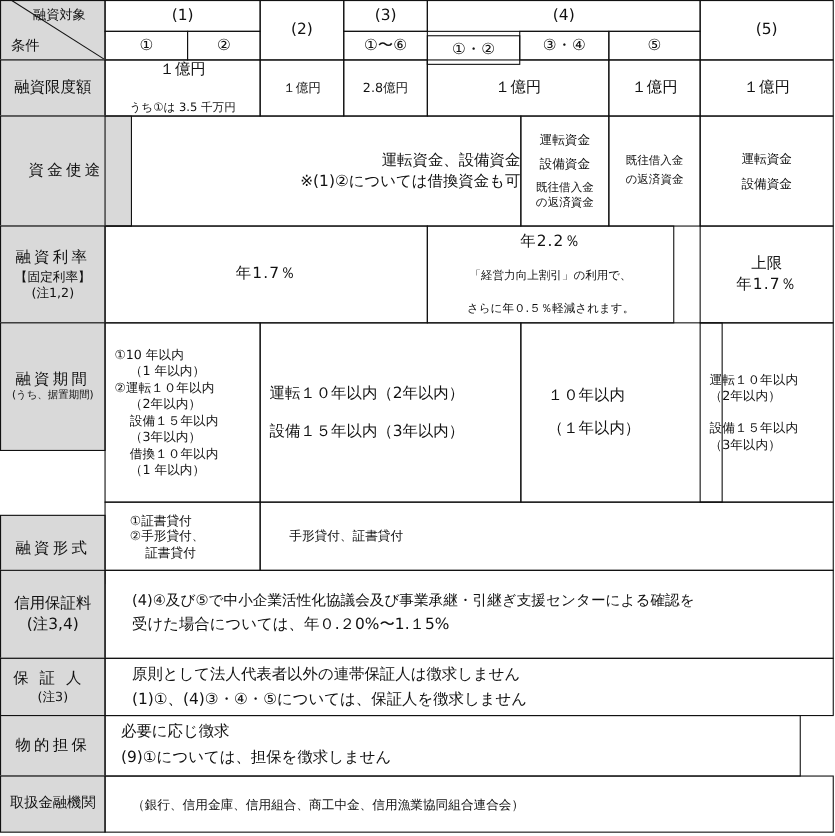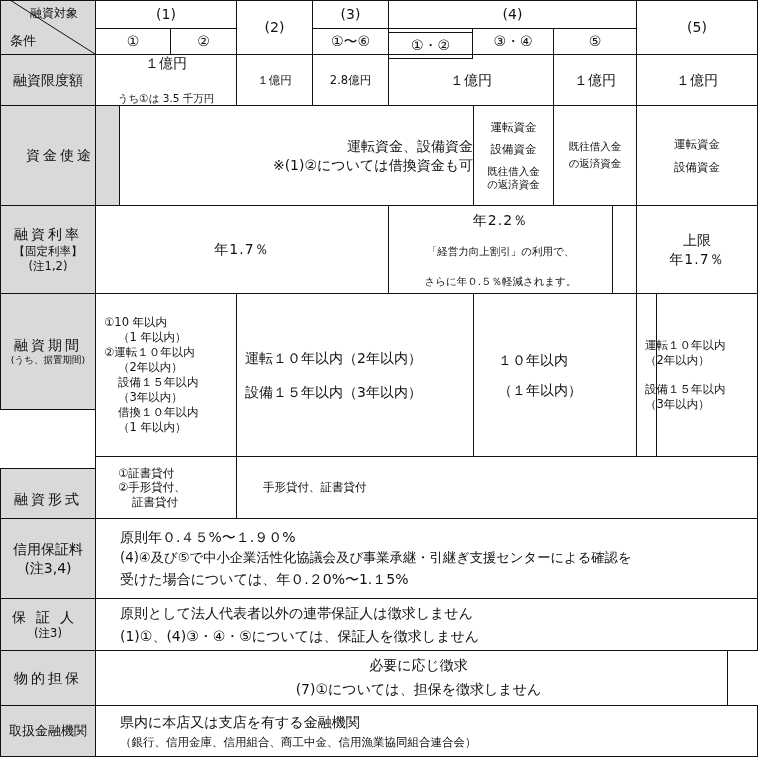--- a/index.html
+++ b/index.html
@@ -163,41 +163,39 @@
 </div>
 <div class="cell sm" style="left:236px;top:456px;width:522px;height:63px;align-items:flex-start;padding-left:26px;">
     <span>手形貸付、証書貸付</span>
   </div>
 
 <div class="cell hdr" style="left:0;top:518px;width:96px;height:81px;">
   <span>信用保証料</span>
   <span>(注3,4)</span>
 </div>
 <div class="cell left" style="left:95px;top:518px;width:663px;height:81px;padding-left:24px;line-height:1.55;">
-  <span class="line">原則年０.４５%〜１.９０%</span>
   <span class="line" style="font-size:13.3px;">(4)④及び⑤で中小企業活性化協議会及び事業承継・引継ぎ支援センターによる確認を</span>
   <span class="line">受けた場合については、年０.２0%〜1.１5%</span>
 </div>
 
 <div class="cell hdr" style="left:0;top:598px;width:96px;height:53px;">
   <span class="lbl" style="letter-spacing:10px;">保証人</span>
   <span class="sm">(注3)</span>
 </div>
 <div class="cell left" style="left:95px;top:598px;width:663px;height:53px;padding-left:24px;line-height:1.6;">
   <span class="line">原則として法人代表者以外の連帯保証人は徴求しません</span>
   <span class="line">(1)①、(4)③・④・⑤については、保証人を徴求しません</span>
 </div>
 
 <div class="cell hdr" style="left:0;top:650px;width:96px;height:56px;">
     <span class="lbl">物的担保</span>
   </div>
-<div class="cell left" style="left:95px;top:650px;width:633px;height:56px;padding-left:14px;line-height:1.7;align-items:center;">
+<div class="cell left" style="left:95px;top:650px;width:633px;height:56px;padding-left:14px;line-height:1.7;">
   <span class="line">必要に応じ徴求</span>
-  <span class="line">(7)①については、担保を徴求しません</span>
+  <span class="line">(9)①については、担保を徴求しません</span>
 </div>
 
 <div class="cell hdr" style="left:0;top:705px;width:96px;height:52px;">
     <span class="sm" style="font-size:13px;">取扱金融機関</span>
   </div>
 <div class="cell left" style="left:95px;top:705px;width:663px;height:52px;padding-left:24px;line-height:1.6;">
-  <span class="line">県内に本店又は支店を有する金融機関</span>
   <span class="line sm">（銀行、信用金庫、信用組合、商工中金、信用漁業協同組合連合会）</span>
 </div>
 
 </body></html>

